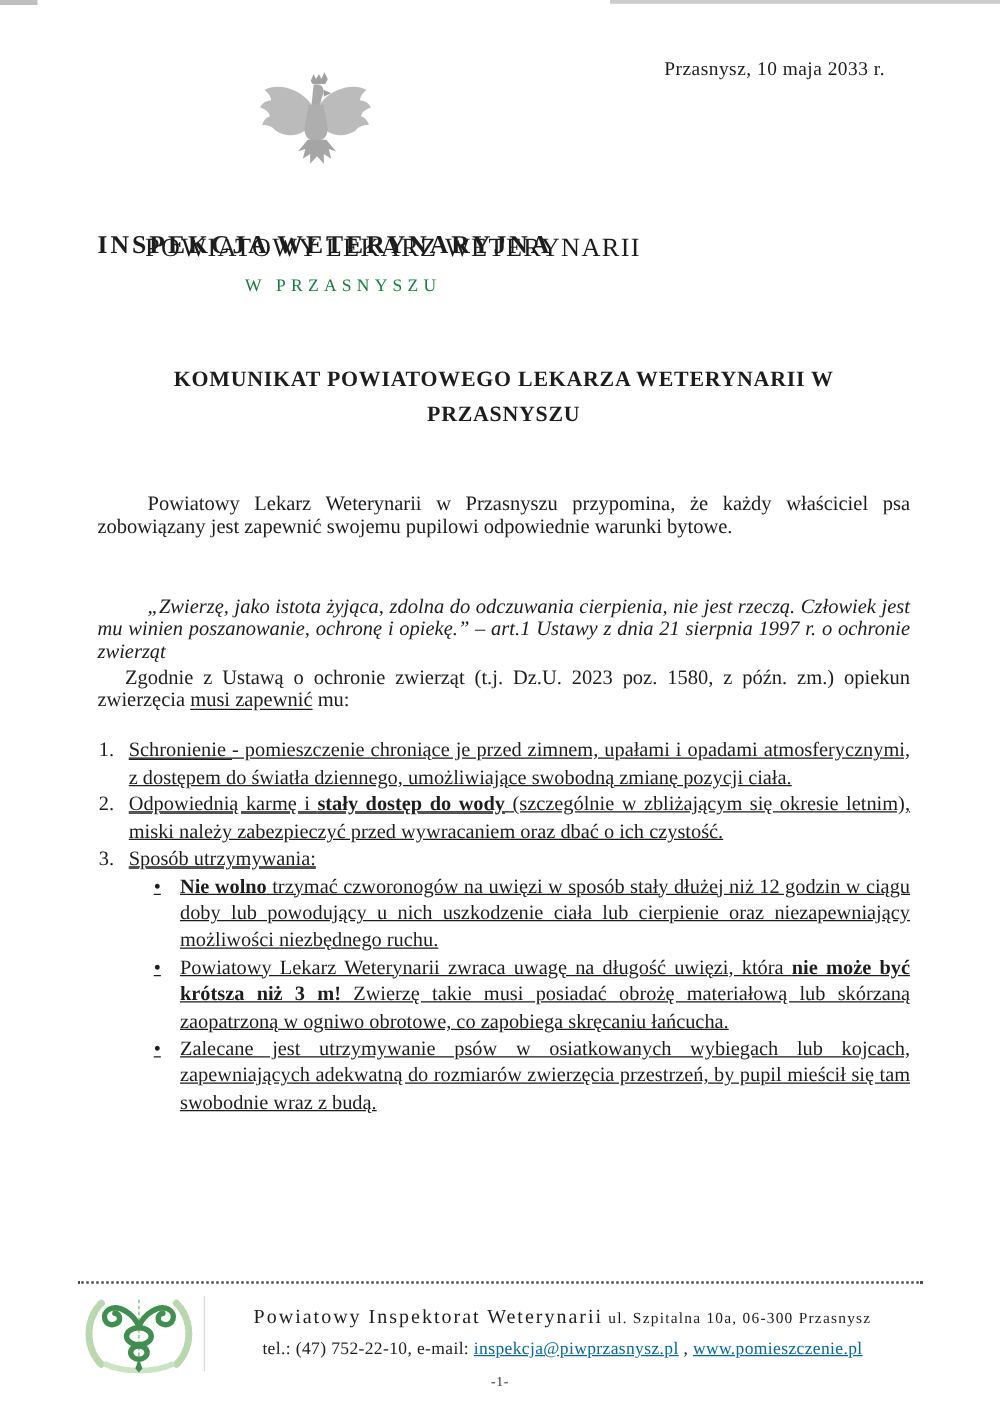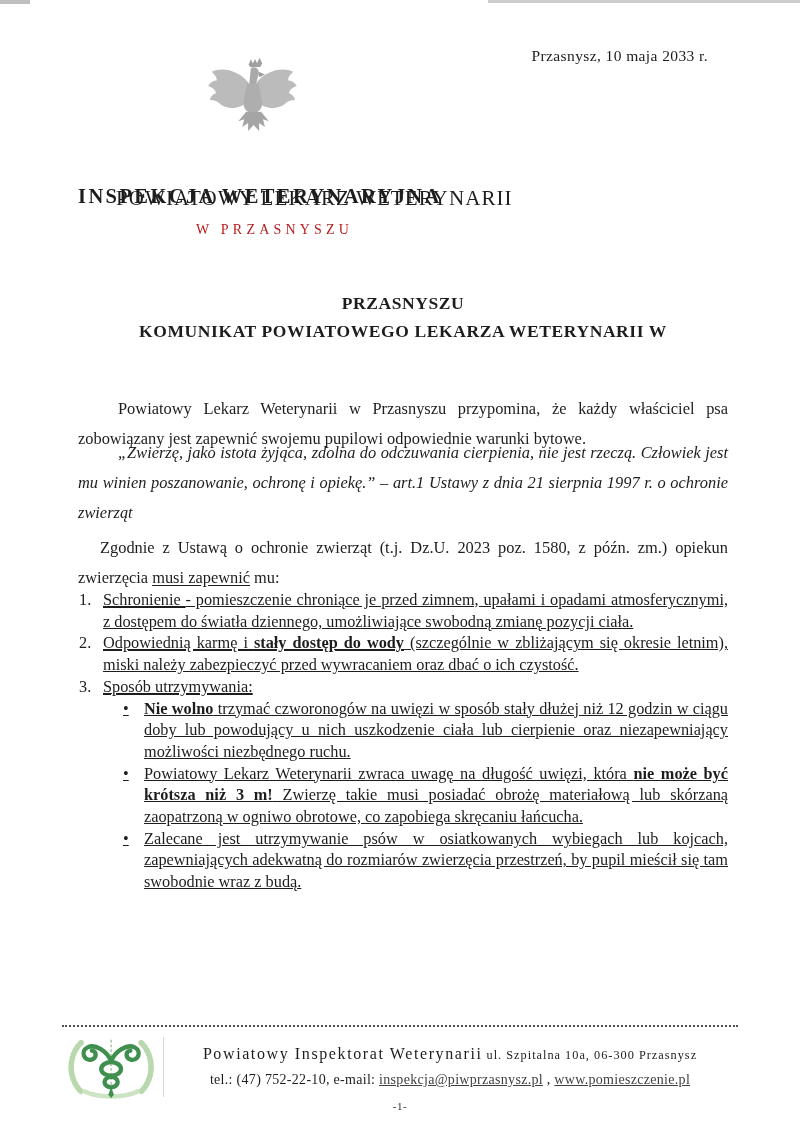--- a/index.html
+++ b/index.html
@@ -15,33 +15,33 @@
 
   
   .artifact-tl { left: 0; top: 0; width: 30px; height: 4px; background: #8a8a8a; opacity: .55; }
   .artifact-tr { left: 488px; top: 0; width: 312px; height: 3px; background: #9c9c9c; opacity: .5; }
 
   
   .date { right: 92px; top: 47px; font-size: 15.5px; letter-spacing: .4px; }
   .eagle { left: 207px; top: 54px; width: 94px; height: 92px; opacity: .92; }
   .org1 { left: 78px; top: 147px; font-size: 20.5px; font-weight: bold; letter-spacing: 2.4px; margin-top: 38px; }
   .org2 { left: 116px; top: 186px; font-size: 21px; letter-spacing: 1.1px; }
-  .org3 { left: 196px; top: 222px; font-size: 14px; letter-spacing: 4.2px; color: #b91c1c; }
+  .org3 { left: 196px; top: 222px; font-size: 14px; letter-spacing: 4.2px; color: #15803d; }
 
   
   .doc-title {
     left: 78px; top: 289px; width: 650px;
     text-align: center; font-weight: bold;
     font-size: 17.5px; line-height: 28px; letter-spacing: .6px;
   }
 
   
-  .para { left: 78px; width: 650px; font-size: 16.4px; line-height: 30px; text-align: justify; }
+  .para { left: 78px; width: 650px; font-size: 16.4px; line-height: 18px; text-align: justify; }
   .p1 { top: 394px; text-indent: 40px; }
-  .quote { top: 438px; text-indent: 40px; font-style: italic; }
+  .quote { top: 476px; text-indent: 40px; font-style: italic; }
   .legal { top: 533px; text-indent: 22px; }
 
   u, .ul { text-decoration: underline; text-underline-offset: 2px; }
   b, .b { font-weight: bold; }
 
   
   .nlist { left: 78px; top: 589px; width: 650px; font-size: 16.3px; line-height: 21.7px; }
   .li-row { display: flex; align-items: flex-start; }
   .li-num { flex: 0 0 25px; padding-left: 1px; }
   .li-body { flex: 1; text-align: justify; text-decoration: underline; }
@@ -51,21 +51,21 @@
   .bullet-text { flex: 1; text-align: justify; }
 
   
   .rule { left: 62px; top: 1025px; width: 676px; border-top: 2px dotted #4f4f4f; height: 0; }
   .logo { left: 64px; top: 1037px; width: 98px; height: 62px; }
   .vdivider { left: 163px; top: 1037px; height: 60px; width: 0; border-left: 1px solid #d9d9d9; }
   .footer-text { left: 172px; top: 1045px; width: 556px; text-align: center; }
   .footer-line1 { font-size: 16px; letter-spacing: 1.6px; white-space: nowrap; }
   .footer-addr { font-size: 12.3px; letter-spacing: 1px; }
   .footer-line2 { margin-top: 9px; font-size: 14px; letter-spacing: .3px; white-space: nowrap; }
-  .footer-link { color: #404040; text-decoration: underline; cursor: pointer; }
+  .footer-link { color: #0369a1; text-decoration: underline; cursor: pointer; }
   .page-num { left: 0; top: 1100px; width: 800px; text-align: center; font-size: 11px; color: #2f2f2f; letter-spacing: .5px; }
 </style>
 </head>
 <body>
 
 <div class="abs artifact-tl"></div>
 <div class="abs artifact-tr"></div>
 
 <div class="abs date">Przasnysz, 10 maja 2033 r.</div>
 
@@ -81,22 +81,22 @@
       <path d="M50 70 l-10 12 7.5-2.5 -2.5 10 7.5-5 0 10 7-7.5 7 7.5 0-10 7.5 5 -2.5-10 7.5 2.5 -10-12 z" fill="#9e9e9e"></path>
     </g>
   </svg>
 </div>
 
 <div class="abs org1">INSPEKCJA WETERYNARYJNA</div>
 <div class="abs org2">POWIATOWY LEKARZ WETERYNARII</div>
 <div class="abs org3">W PRZASNYSZU</div>
 
 <div class="abs doc-title">
+  <div>KOMUNIKAT POWIATOWEGO LEKARZA WETERYNARII W</div>
   <div>PRZASNYSZU</div>
-  <div>KOMUNIKAT POWIATOWEGO LEKARZA WETERYNARII W</div>
 </div>
 
 <p class="abs para p1">Powiatowy Lekarz Weterynarii w Przasnyszu przypomina, że każdy właściciel psa zobowiązany jest zapewnić swojemu pupilowi odpowiednie warunki bytowe.</p>
 
 <p class="abs para quote">„Zwierzę, jako istota żyjąca, zdolna do odczuwania cierpienia, nie jest rzeczą. Człowiek jest mu winien poszanowanie, ochronę i opiekę.” – art.1 Ustawy z dnia 21 sierpnia 1997 r. o ochronie zwierząt</p>
 
 <p class="abs para legal"><span>Zgodnie z Ustawą o ochronie zwierząt (t.j. Dz.U. 2023 poz. 1580, z późn. zm.) opiekun zwierzęcia </span><span class="ul">musi zapewnić</span><span> mu:</span></p>
 
 <div class="abs nlist">
 

